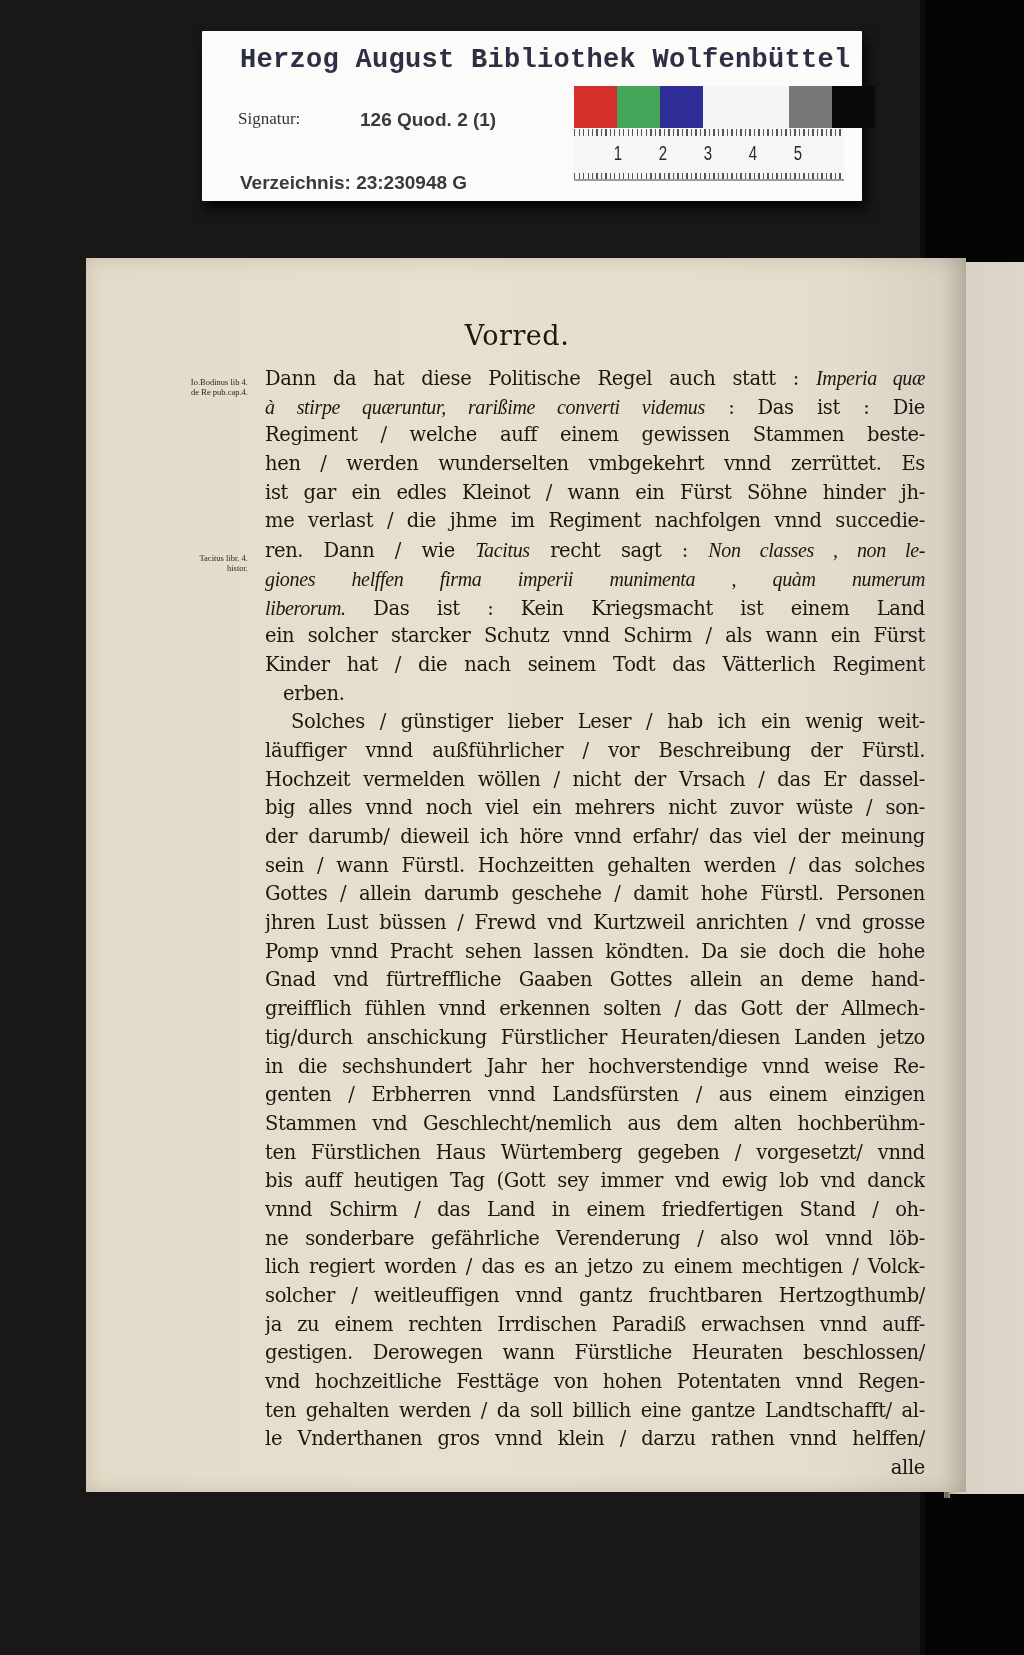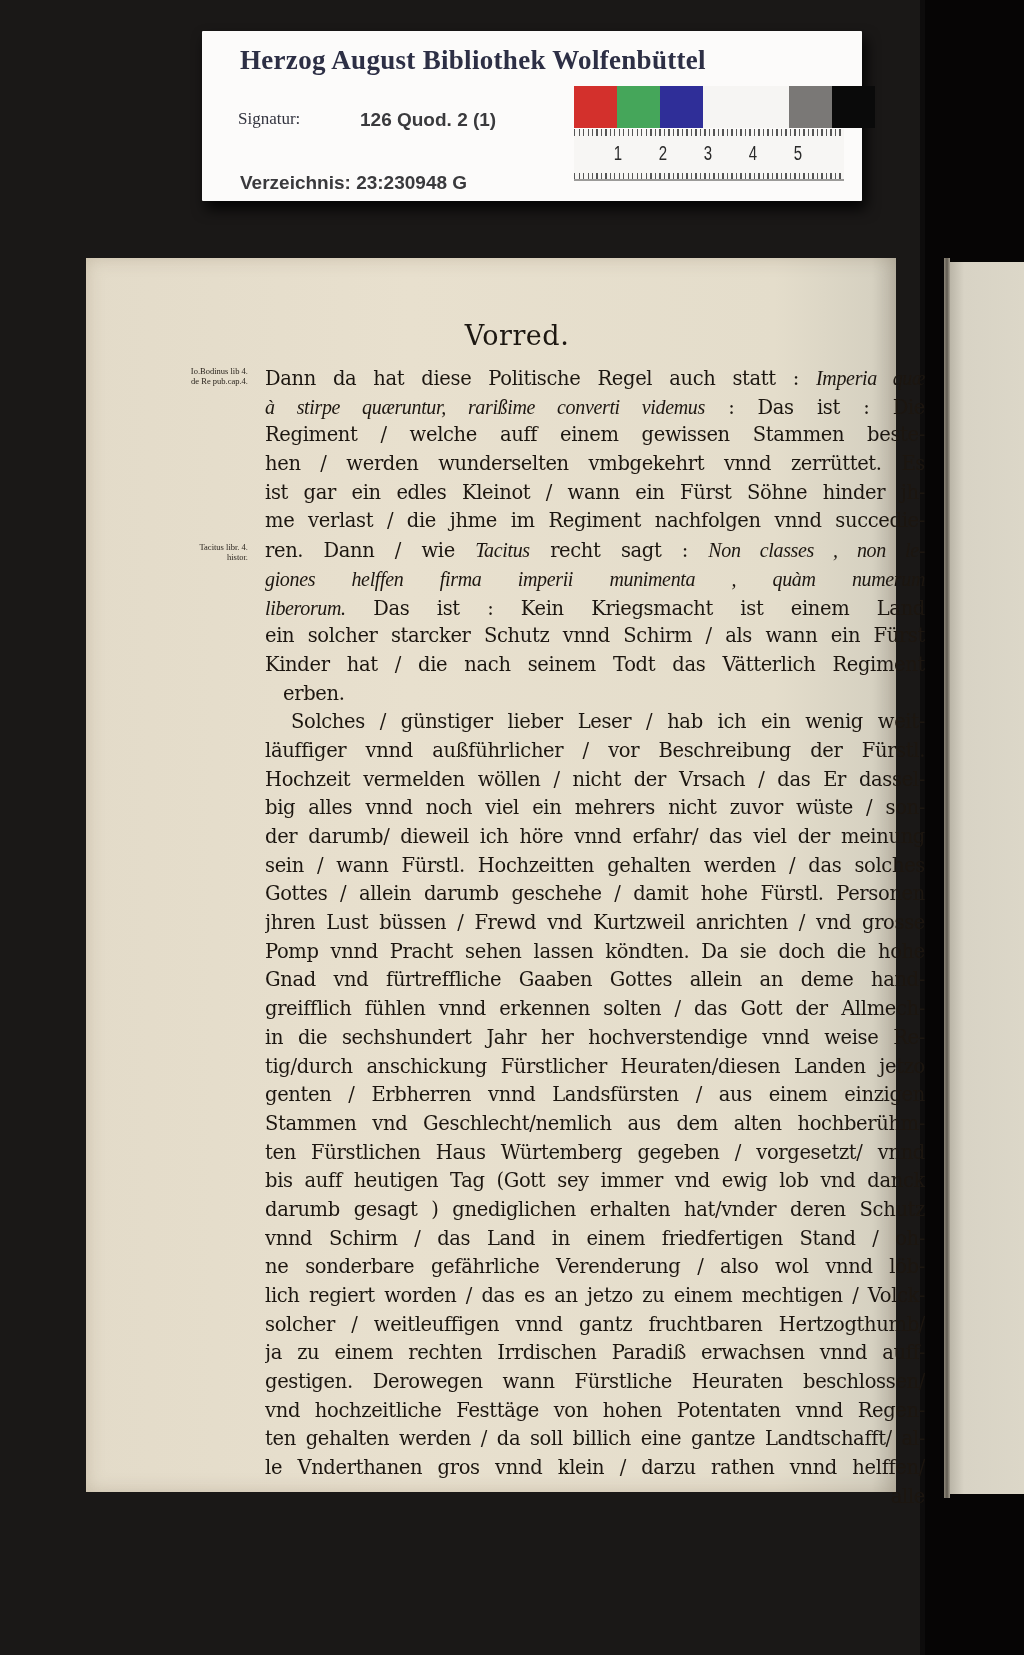--- a/index.html
+++ b/index.html
@@ -14,21 +14,21 @@
 
     
     .label {
       position: absolute; left: 202px; top: 31px; width: 660px; height: 170px;
       background: #fcfbfa;
       box-shadow: 4px 8px 14px rgba(0,0,0,0.85);
       border-radius: 1px;
     }
     .label-title {
       position: absolute; left: 38px; top: 14px;
-      font-family: Liberation Serif, serif; font-weight: bold;
+      font-family: Liberation Mono, monospace; font-weight: bold;
       font-size: 27px; color: #2d2f45; letter-spacing: 0.3px; white-space: nowrap;
     }
     .label-sig-key {
       position: absolute; left: 36px; top: 78px;
       font-family: "Liberation Serif", serif; font-weight: normal; font-size: 17px; color: #33343f;
     }
     .label-sig-val {
       position: absolute; left: 158px; top: 78px;
       font-family: "Liberation Sans", sans-serif; font-weight: bold; font-size: 19px; color: #3a3a3d;
     }
@@ -49,41 +49,41 @@
       background-repeat: no-repeat;
     }
     .ruler-num {
       position: absolute; top: 13px; width: 20px; text-align: center;
       font-family: "Liberation Sans", sans-serif; font-size: 20px; color: #2a2a2a;
       transform: scaleX(0.75);
     }
 
     
     .page {
-      position: absolute; left: 86px; top: 258px; width: 810px; height: 1234px;
+      position: absolute; left: 86px; top: 258px; width: 880px; height: 1234px;
       background: linear-gradient(90deg, #e3dbc9 0%, #e8e0ce 40%, #e4ddcb 85%, #d6d1c1 97%, #bdb8aa 100%);
       box-shadow: inset 0 0 18px rgba(120,100,70,0.25);
     }
     .page-next {
       position: absolute; left: 949px; top: 262px; width: 75px; height: 1232px;
       background: linear-gradient(90deg, #b8b3a5 0%, #d8d3c5 20%, #dcd7c8 100%);
     }
     .gutter {
       position: absolute; left: 944px; top: 258px; width: 6px; height: 1240px;
       background: linear-gradient(90deg, #8e887a, #615c52, #a8a293);
     }
 
     .heading {
       position: absolute; left: 0; width: 862px; top: 62px; text-align: center;
       font-family: "DejaVu Serif", serif; font-size: 27px; color: #1d1812;
       letter-spacing: 0.5px;
     }
     .margin-note {
       position: absolute; left: 100px; width: 62px; text-align: right;
-      font-family: "Liberation Serif", serif; font-size: 8.5px; line-height: 10px; color: #2a241d;
+      font-family: "Liberation Serif", serif; font-size: 8.5px; line-height: 10px; color: #2a241d; margin-top: 11px;
     }
     .text-block {
       position: absolute; left: 179px; top: 106px; width: 660px;
     }
     .line {
       height: 28.7px; line-height: 28.7px;
       font-family: "DejaVu Serif", serif; font-size: 19.5px; color: #1c1610;
       white-space: nowrap; text-align: justify; text-align-last: justify;
       letter-spacing: -0.35px; overflow: hidden;
     }
@@ -144,27 +144,26 @@
       <div class="line"><span>läuffiger vnnd außführlicher /  vor Beschreibung der Fürstl.</span></div>
       <div class="line"><span>Hochzeit vermelden wöllen / nicht der Vrsach / das Er dassel-</span></div>
       <div class="line"><span>big alles vnnd noch viel ein mehrers nicht zuvor wüste /  son-</span></div>
       <div class="line"><span>der darumb/ dieweil ich höre vnnd erfahr/ das viel der meinung</span></div>
       <div class="line"><span>sein / wann Fürstl. Hochzeitten gehalten werden / das solches</span></div>
       <div class="line"><span>Gottes / allein darumb geschehe / damit hohe Fürstl. Personen</span></div>
       <div class="line"><span>jhren Lust büssen / Frewd vnd Kurtzweil anrichten / vnd grosse</span></div>
       <div class="line"><span>Pomp vnnd Pracht sehen lassen köndten.  Da sie doch die hohe</span></div>
       <div class="line"><span>Gnad vnd fürtreffliche Gaaben Gottes allein an deme hand-</span></div>
       <div class="line"><span>greifflich fühlen vnnd erkennen solten / das Gott der Allmech-</span></div>
+      <div class="line"><span>tig/durch anschickung Fürstlicher Heuraten/diesen Landen jetzo</span></div>
       <div class="line"><span>in die sechshundert Jahr her hochverstendige vnnd weise Re-</span></div>
-      <div class="line"><span>tig/durch anschickung Fürstlicher Heuraten/diesen Landen jetzo</span></div>
       <div class="line"><span>genten /  Erbherren vnnd Landsfürsten / aus einem einzigen</span></div>
       <div class="line"><span>Stammen vnd Geschlecht/nemlich aus dem alten hochberühm-</span></div>
       <div class="line"><span>ten Fürstlichen Haus Würtemberg gegeben / vorgesetzt/ vnnd</span></div>
       <div class="line"><span>bis auff heutigen Tag (Gott sey immer vnd ewig lob vnd danck</span></div>
-      <div class="line"><span>darumb gesagt ) gnediglichen erhalten hat/vnder deren Schutz</span></div>
       <div class="line"><span>vnnd Schirm / das Land in einem friedfertigen Stand / oh-</span></div>
       <div class="line"><span>ne sonderbare gefährliche Verenderung /  also wol vnnd löb-</span></div>
       <div class="line"><span>lich regiert worden / das es an jetzo zu einem mechtigen / Volck-</span></div>
       <div class="line"><span>solcher / weitleuffigen vnnd gantz fruchtbaren Hertzogthumb/</span></div>
       <div class="line"><span>ja zu einem rechten Irrdischen Paradiß erwachsen vnnd auff-</span></div>
       <div class="line"><span>gestigen.  Derowegen wann Fürstliche Heuraten beschlossen/</span></div>
       <div class="line"><span>vnd hochzeitliche Festtäge von hohen Potentaten vnnd Regen-</span></div>
       <div class="line"><span>ten gehalten werden / da soll billich eine gantze Landtschafft/ al-</span></div>
       <div class="line"><span>le Vnderthanen gros vnnd klein / darzu rathen vnnd helffen/</span></div>
       <div class="line right"><span>alle</span></div>

